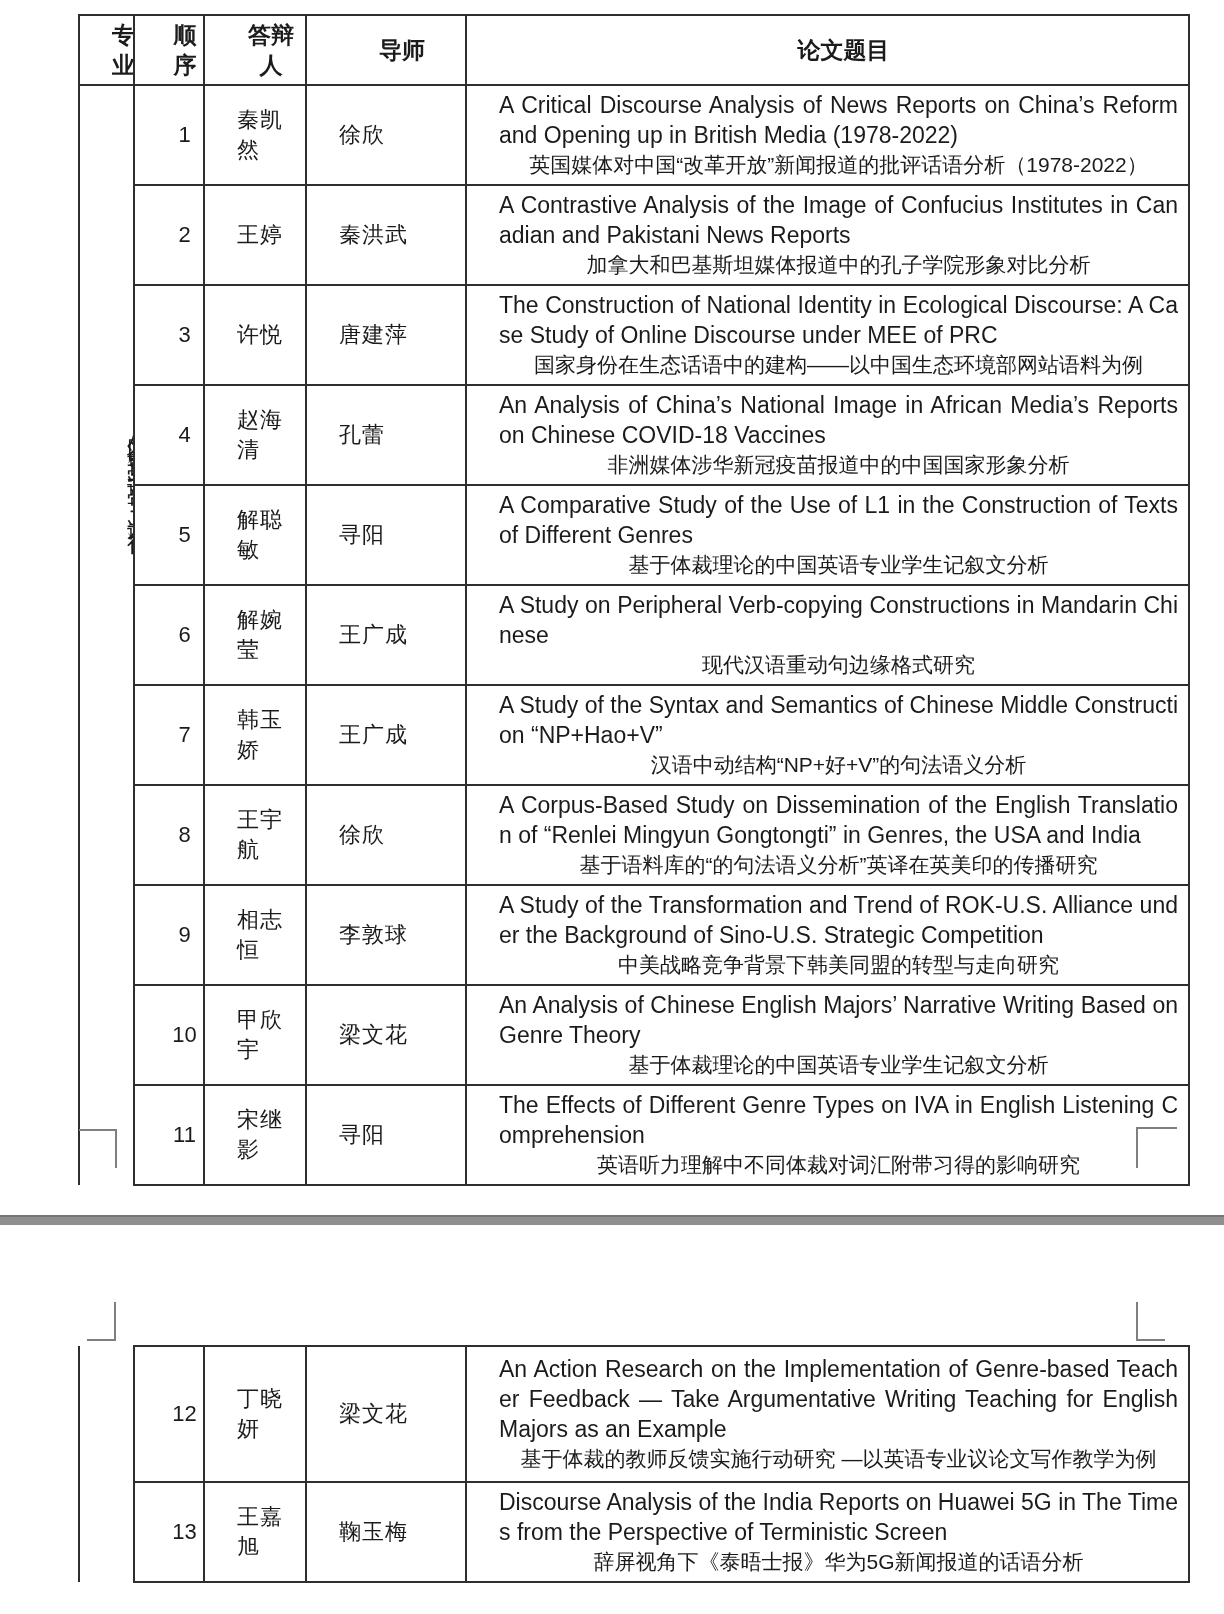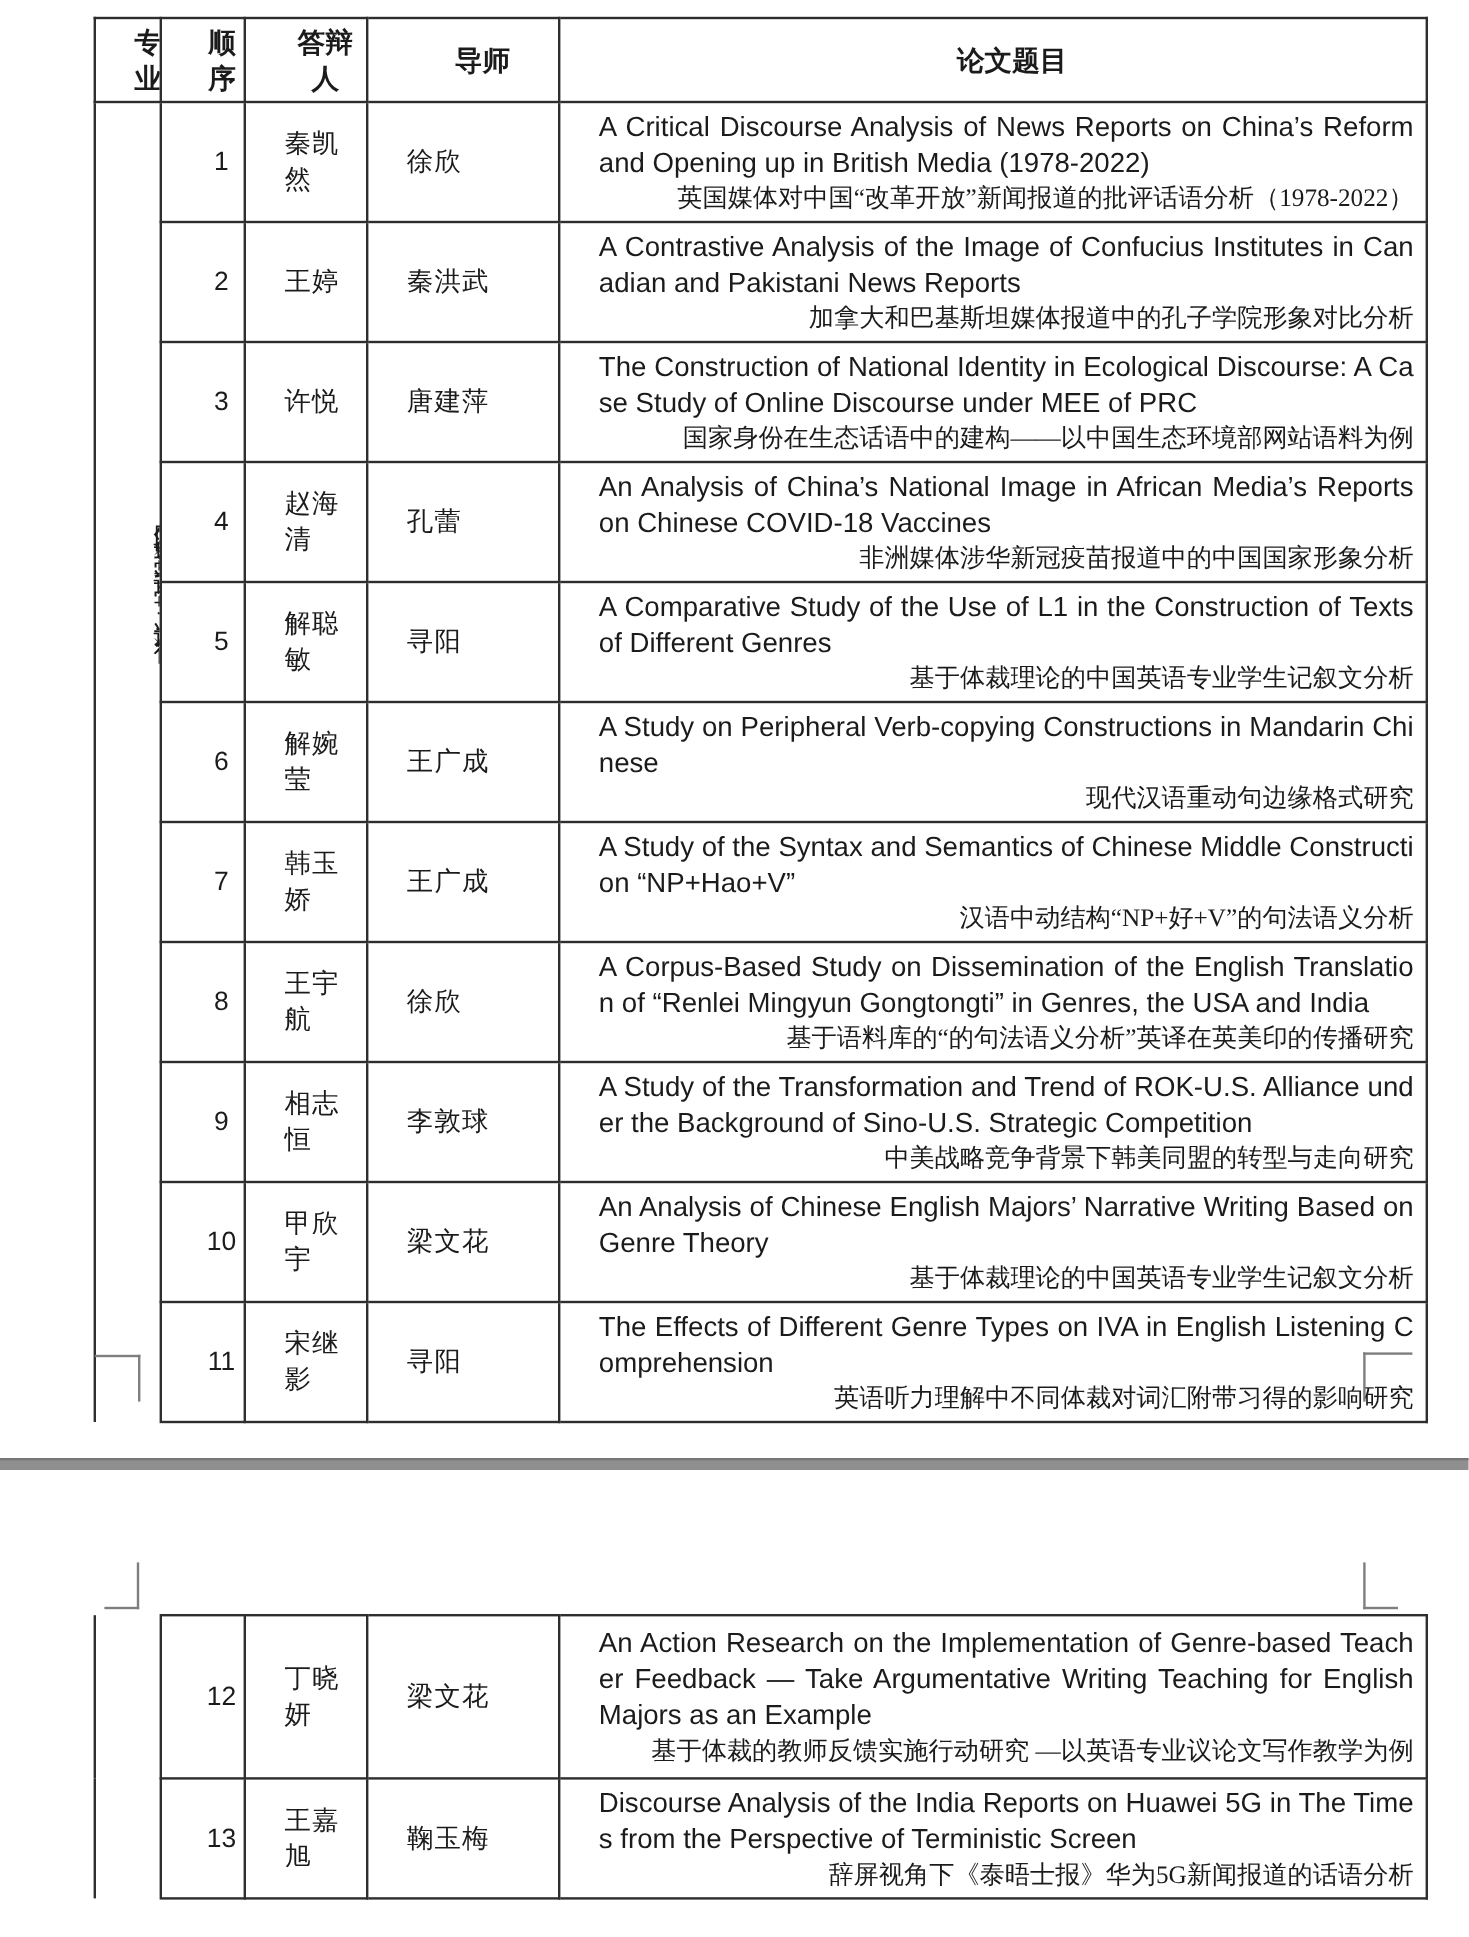--- a/index.html
+++ b/index.html
@@ -40,21 +40,21 @@
     text-orientation:mixed;
     display:inline-block;
     font-size:24px;
     letter-spacing:6px;
     line-height:55px;
   }
   .c-order{text-align:center;font-size:22px;}
   .c-defender,.c-advisor{text-align:left;padding-left:12px;font-size:22px;letter-spacing:1px;}
   .c-title{padding:4px 10px;vertical-align:middle;}
   .t-en{font-size:23px;line-height:30px;text-align:justify;word-break:break-all;}
-  .t-zh{font-size:21px;line-height:30px;text-align:right;word-break:break-all;font-family:Liberation Serif, serif;}
+  .t-zh{font-size:21px;line-height:30px;text-align:center;word-break:break-all;}
   
   .page-break-bar{
     position:absolute;left:0;top:1215px;width:1224px;height:10px;
     background:#8f8f8f;border-top:2px solid #767676;box-sizing:border-box;
   }
   
   .mark{position:absolute;box-sizing:border-box;}
   .mark-p1-left {left:79px;  top:1129px;width:38px;height:39px;border-top:2px solid #7f7f7f;border-right:2px solid #7f7f7f;}
   .mark-p1-right{left:1136px;top:1127px;width:41px;height:41px;border-top:2px solid #7f7f7f;border-left:2px solid #7f7f7f;}
   .mark-p2-left {left:87px;  top:1302px;width:29px;height:39px;border-bottom:2px solid #7f7f7f;border-right:2px solid #7f7f7f;}

